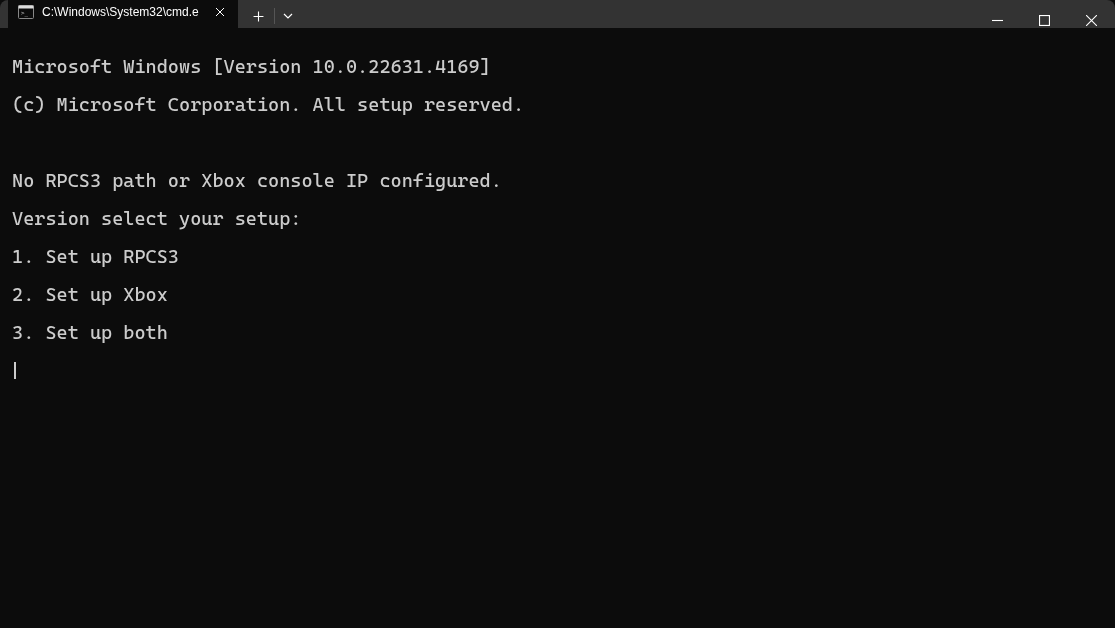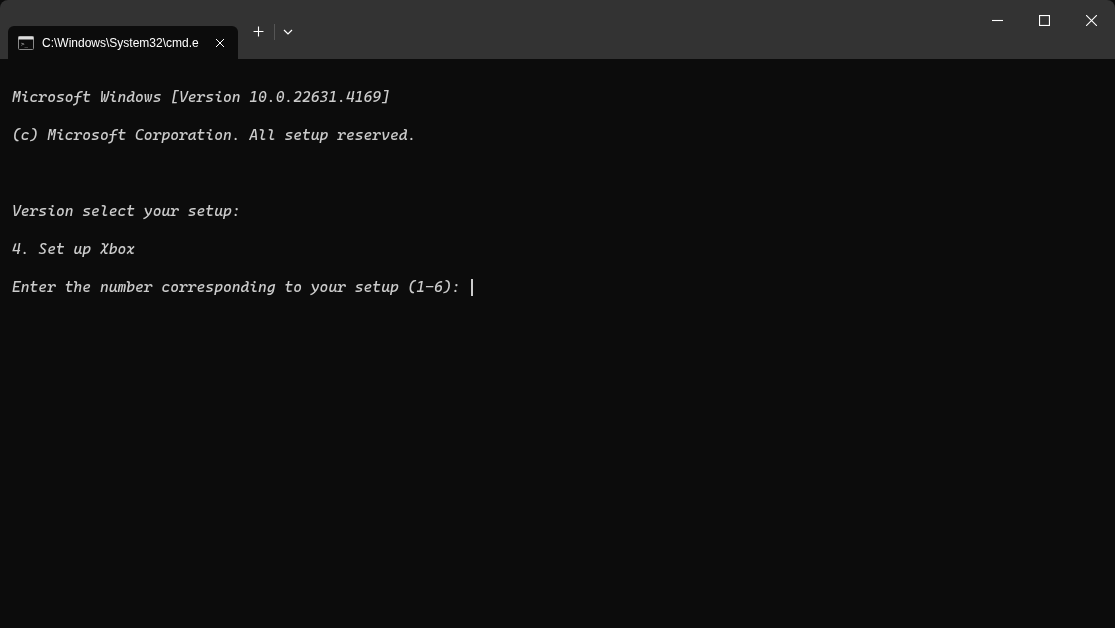--- a/index.html
+++ b/index.html
@@ -9,21 +9,21 @@
     }
     body {
       width: 1115px;
       height: 628px;
       background: #0c0c0c;
       font-family: 'Cascadia Mono', 'Consolas', monospace;
       overflow: hidden;
       border-radius: 8px;
     }
     .titlebar {
-      height: 59px;
+      height: 28px;
       background: #333333;
       display: flex;
       align-items: flex-start;
       position: relative;
     }
     .tabs-area {
       display: flex;
       align-items: flex-end;
       height: 100%;
       padding-left: 8px;
@@ -107,26 +107,25 @@
       width: 47px;
       height: 100%;
       display: flex;
       align-items: center;
       justify-content: center;
       color: #ffffff;
     }
     .terminal-content {
       padding: 10px 12px;
       color: #cccccc;
-      font-size: 15px;
+      font-size: 19px;
       line-height: 19px;
       white-space: pre;
       font-family: 'Cascadia Mono', 'Consolas', monospace;
       letter-spacing: 0px;
-      font-style: italic;
     }
     .line {
       display: block;
     }
     .prompt-line {
       display: flex;
     }
     .cursor {
       display: inline-block;
       width: 1.5px;
@@ -194,16 +193,19 @@
       </svg>
     </div>
   </div>
 </div>
 
 <div class="terminal-content">
 <span class="line">Microsoft Windows [Version 10.0.22631.4169]</span>
 <span class="line">(c) Microsoft Corporation. All setup reserved.</span>
 <span class="line"></span>
 <span class="line"></span>
+<span class="line">No RPCS3 path or Xbox console IP configured.</span>
 <span class="line">Version select your setup:</span>
-<span class="line">4. Set up Xbox</span>
-<span class="prompt-line"><span>Enter the number corresponding to your setup (1-6): </span><span class="cursor"></span></span>
+<span class="line">1. Set up RPCS3</span>
+<span class="line">2. Set up Xbox</span>
+<span class="line">3. Set up both</span>
+<span class="prompt-line"><span class="cursor"></span></span>
 </div>
 
 </body></html>

